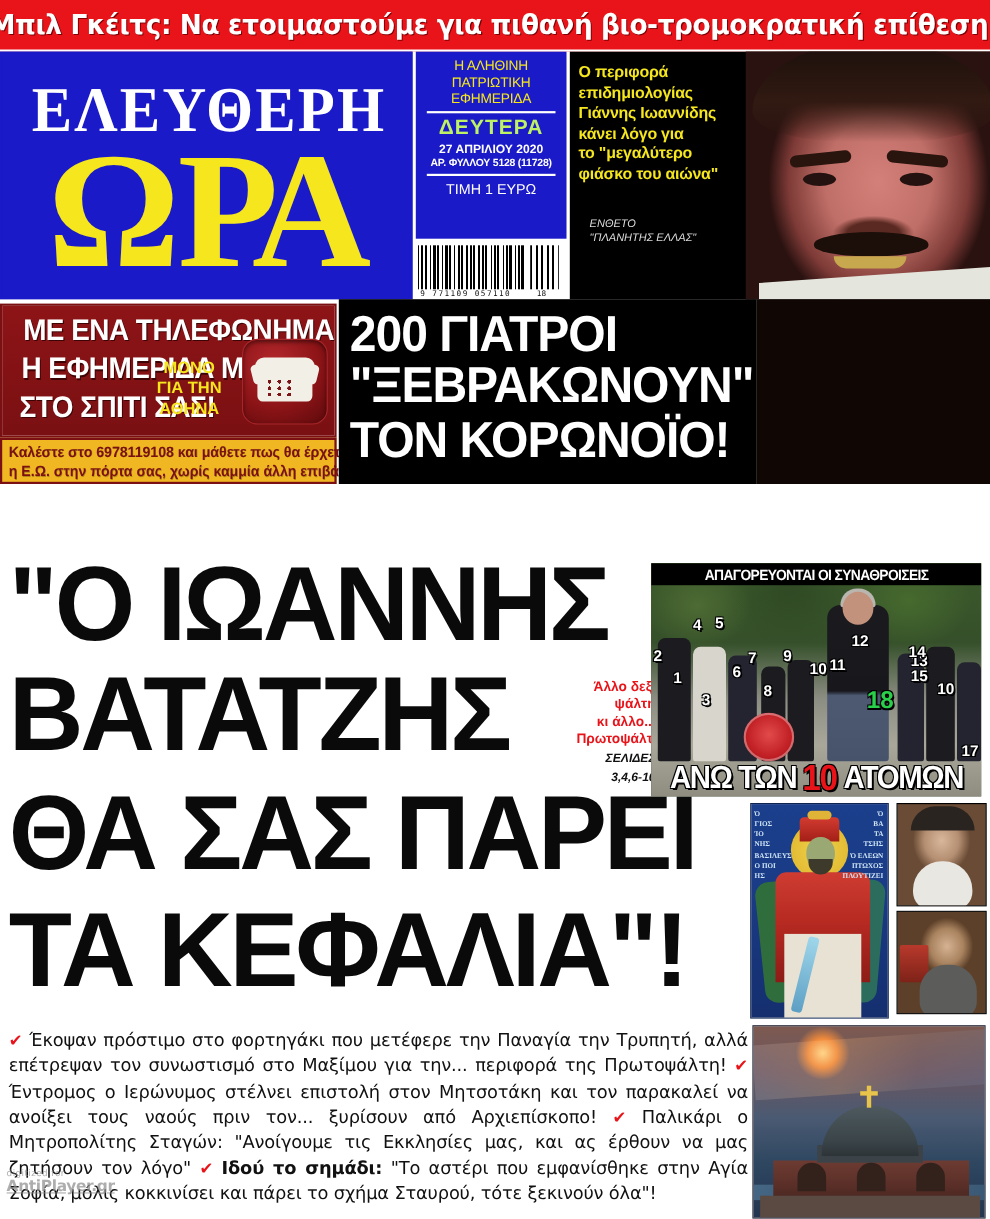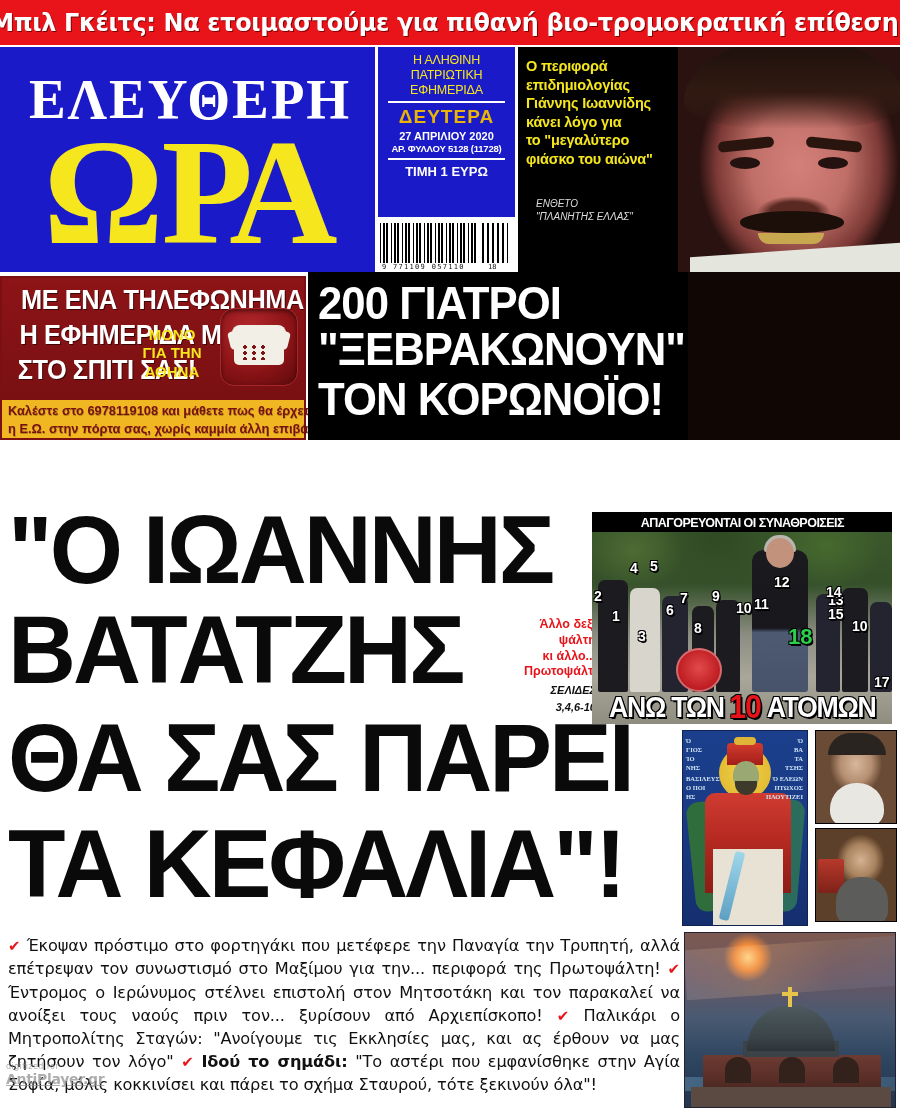--- a/index.html
+++ b/index.html
@@ -44,24 +44,24 @@
     font-size:150px;font-weight:bold;line-height:1;letter-spacing:-2px;
   }
 
   .mast-info{
     position:absolute;left:378px;top:0;width:137px;height:170px;
     background:#1a1ac8;color:#f5e61e;box-sizing:border-box;
     padding:6px 4px 0 4px;text-align:center;
   }
   .mi-t{font-size:12.5px;font-weight:normal;line-height:1.18;letter-spacing:-0.2px;}
   .mi-rule{height:2px;background:#fff;margin:4px 6px;}
-  .mi-day{font-size:19px;font-weight:bold;color:#eab308;letter-spacing:1px;line-height:1.1;}
+  .mi-day{font-size:19px;font-weight:bold;color:#bef264;letter-spacing:1px;line-height:1.1;}
   .mi-date{font-size:11px;font-weight:bold;color:#fff;margin-top:2px;}
   .mi-issue{font-size:9.5px;font-weight:bold;color:#fff;margin-top:1px;letter-spacing:-0.2px;}
-  .mi-price{font-size:13px;font-weight:bold;color:#fff;margin-top:3px;}
+  .mi-price{font-size:13px;font-weight:normal;color:#fff;margin-top:3px;}
 
   .barcode-wrap{
     position:absolute;left:378px;top:176px;width:137px;height:54px;
     background:#fff;display:flex;align-items:flex-start;
   }
   .barcode-main{width:98px;height:40px;margin-left:2px;
     background:repeating-linear-gradient(90deg,#000 0 1px,#fff 1px 3px,#000 3px 5px,#fff 5px 6px,#000 6px 8px,#fff 8px 11px);}
   .barcode-side{width:26px;height:40px;margin-left:4px;
     background:repeating-linear-gradient(90deg,#000 0 2px,#fff 2px 5px);}
   .barcode-num{position:absolute;left:4px;top:40px;font-size:7px;letter-spacing:1.3px;color:#111;font-family:"DejaVu Sans Mono",monospace;}

